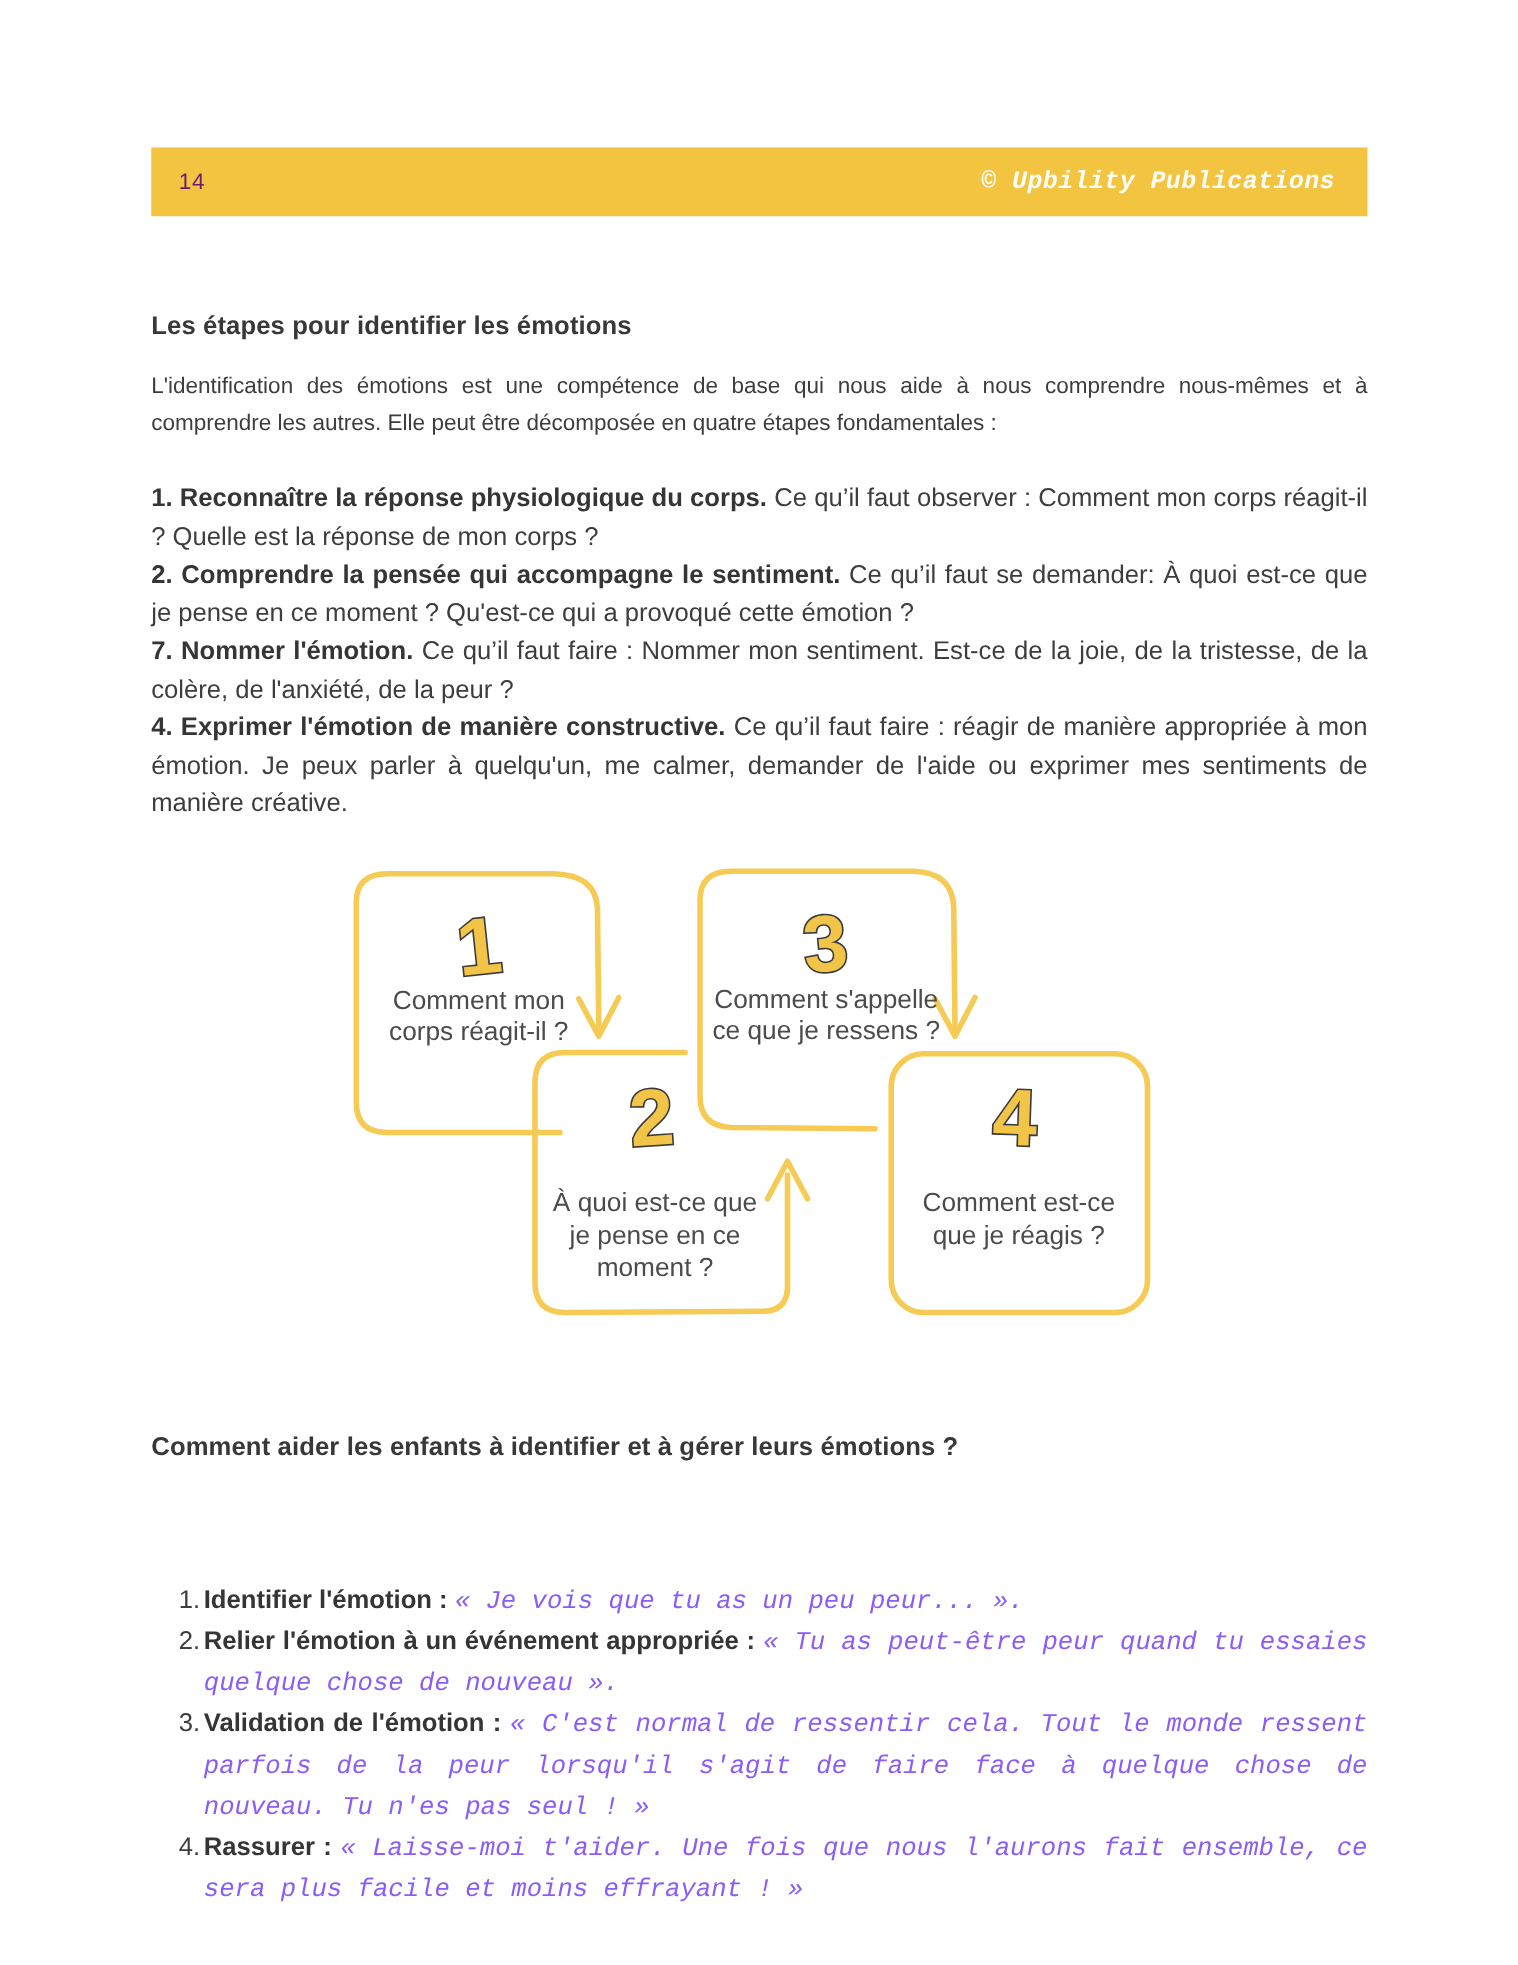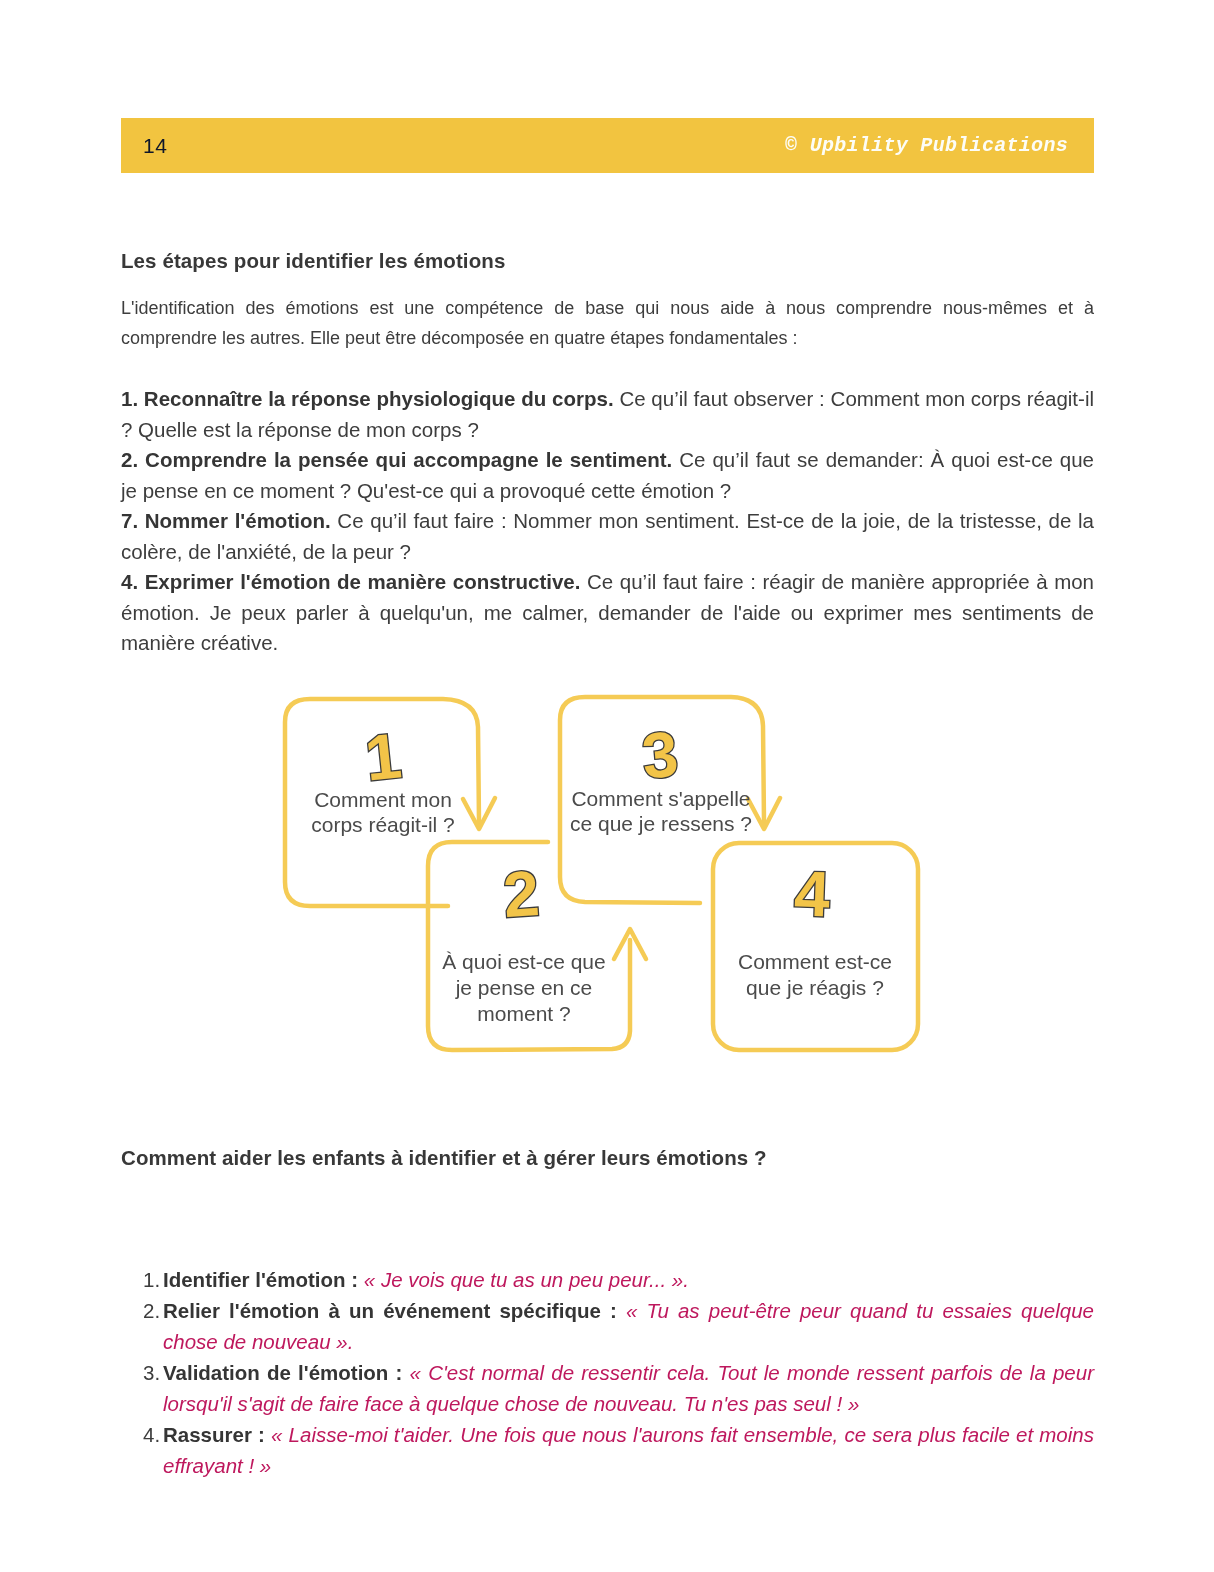--- a/index.html
+++ b/index.html
@@ -14,21 +14,21 @@
 
   
   .page-bar {
     position:absolute; left:121px; top:118px;
     width:973px; height:55px;
     background:#F2C440;
     display:flex; align-items:center; justify-content:space-between;
     padding:0 26px 0 22px;
   }
   .page-bar .pagenum {
-    color:#0f172a; font-size:21px; letter-spacing:.5px;
+    color:#701a75; font-size:18px; letter-spacing:.5px;
   }
   .page-bar .publisher {
     color:#fdfdf6; font-size:20px; font-style:italic; font-weight:bold;
     letter-spacing:.3px;
     font-family:Liberation Mono, monospace;
   }
 
   
   .col { position:absolute; left:121px; width:973px;margin-top:44px; }
 
@@ -44,21 +44,21 @@
   #steps { top:340px; font-size:20.5px; line-height:30.5px; }
   .step { text-align:justify; }
   .step strong { color:#353535; }
 
   #title2 { top:1102px; }
 
   #qlist { top:1220px; font-size:20.5px; line-height:31px; }
   .qitem { position:relative; padding-left:42px; text-align:justify; margin-bottom:0; }
   .qnum { position:absolute; left:22px; top:0; }
   .qitem strong { color:#353535; }
-  .qitem em { color:#be185d; }
+  .qitem em { color:#8b5cf6;font-family:Liberation Mono, monospace; }
 
   
   #flow { position:absolute; left:250px; top:670px; }
   .box-path, .arrow-shaft, .arrow-head {
     fill:none; stroke:#F5CB55; stroke-width:4.5;
     stroke-linecap:round; stroke-linejoin:round;
   }
   .flow-num {
     font-family:"Liberation Sans", sans-serif;
     font-weight:bold; font-size:64px;
@@ -122,21 +122,21 @@
   <text class="flow-label" x="815" y="995">que je réagis ?</text>
 </svg>
 
 <h1 class="col sec-title" id="title2">Comment aider les enfants à identifier et à gérer leurs émotions ?</h1>
 
 <div class="col" id="qlist">
   <div class="qitem">
     <span class="qnum">1.</span><strong>Identifier l'émotion :</strong> <em>« Je vois que tu as un peu peur... ».</em>
   </div>
   <div class="qitem">
-    <span class="qnum">2.</span><strong>Relier l'émotion à un événement spécifique :</strong> <em>« Tu as peut-être peur quand tu essaies quelque chose de nouveau ».</em>
+    <span class="qnum">2.</span><strong>Relier l'émotion à un événement appropriée :</strong> <em>« Tu as peut-être peur quand tu essaies quelque chose de nouveau ».</em>
   </div>
   <div class="qitem">
     <span class="qnum">3.</span><strong>Validation de l'émotion :</strong> <em>« C'est normal de ressentir cela. Tout le monde ressent parfois de la peur lorsqu'il s'agit de faire face à quelque chose de nouveau. Tu n'es pas seul ! »</em>
   </div>
   <div class="qitem">
     <span class="qnum">4.</span><strong>Rassurer :</strong> <em>« Laisse-moi t'aider. Une fois que nous l'aurons fait ensemble, ce sera plus facile et moins effrayant ! »</em>
   </div>
 </div>
 
 </body></html>

